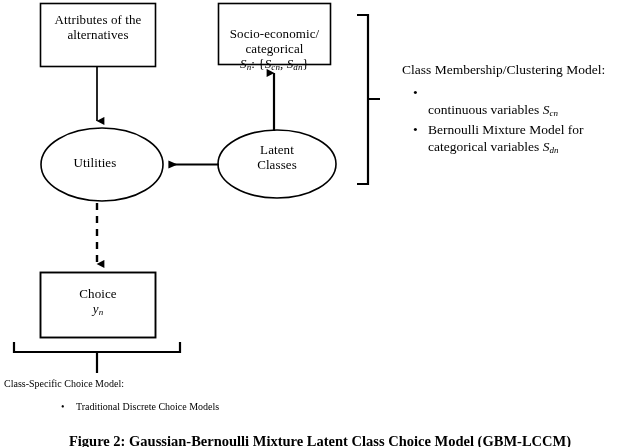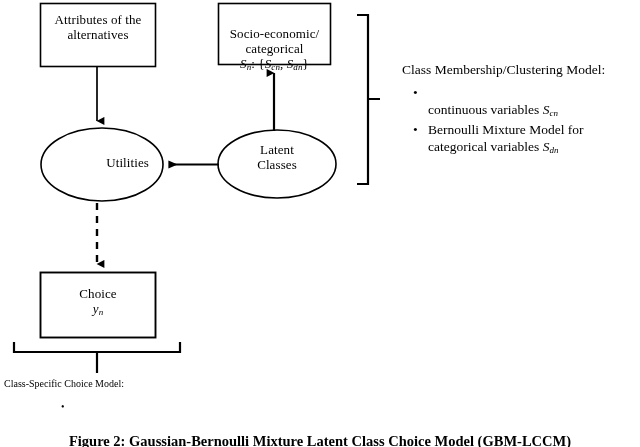--- a/index.html
+++ b/index.html
@@ -56,21 +56,21 @@
     position: absolute;
     width: 100%;
     text-align: center;
   }
   #box-attributes .box-text { top: 9px; }
   #box-socio .box-text { top: 7px; }
   #box-choice .box-text { top: 14px; }
 
   
   #label-utilities {
-    left: 41px; top: 155px; width: 108px; text-align: right;
+    left: 41px; top: 155px; width: 108px;
   }
   #label-latent {
     left: 218px; top: 142px; width: 118px;
   }
 
   
   #right-block {
     position: absolute;
     left: 402px;
     top: 62px;
@@ -233,19 +233,20 @@
         <span>categorical variables </span><span class="ital">S</span><sub>dn</sub>
       </li>
     </ul>
   </div>
 
   <div id="bottom-block">
     <div class="heading">Class-Specific Choice Model:</div>
     <ul>
       <li>
         <span class="bullet">•</span>
+        <span>Traditional Discrete Choice Models</span>
       </li>
     </ul>
   </div>
 
   <div id="caption">Figure 2: Gaussian-Bernoulli Mixture Latent Class Choice Model (GBM-LCCM)</div>
 
 </div>
 
 </body></html>

